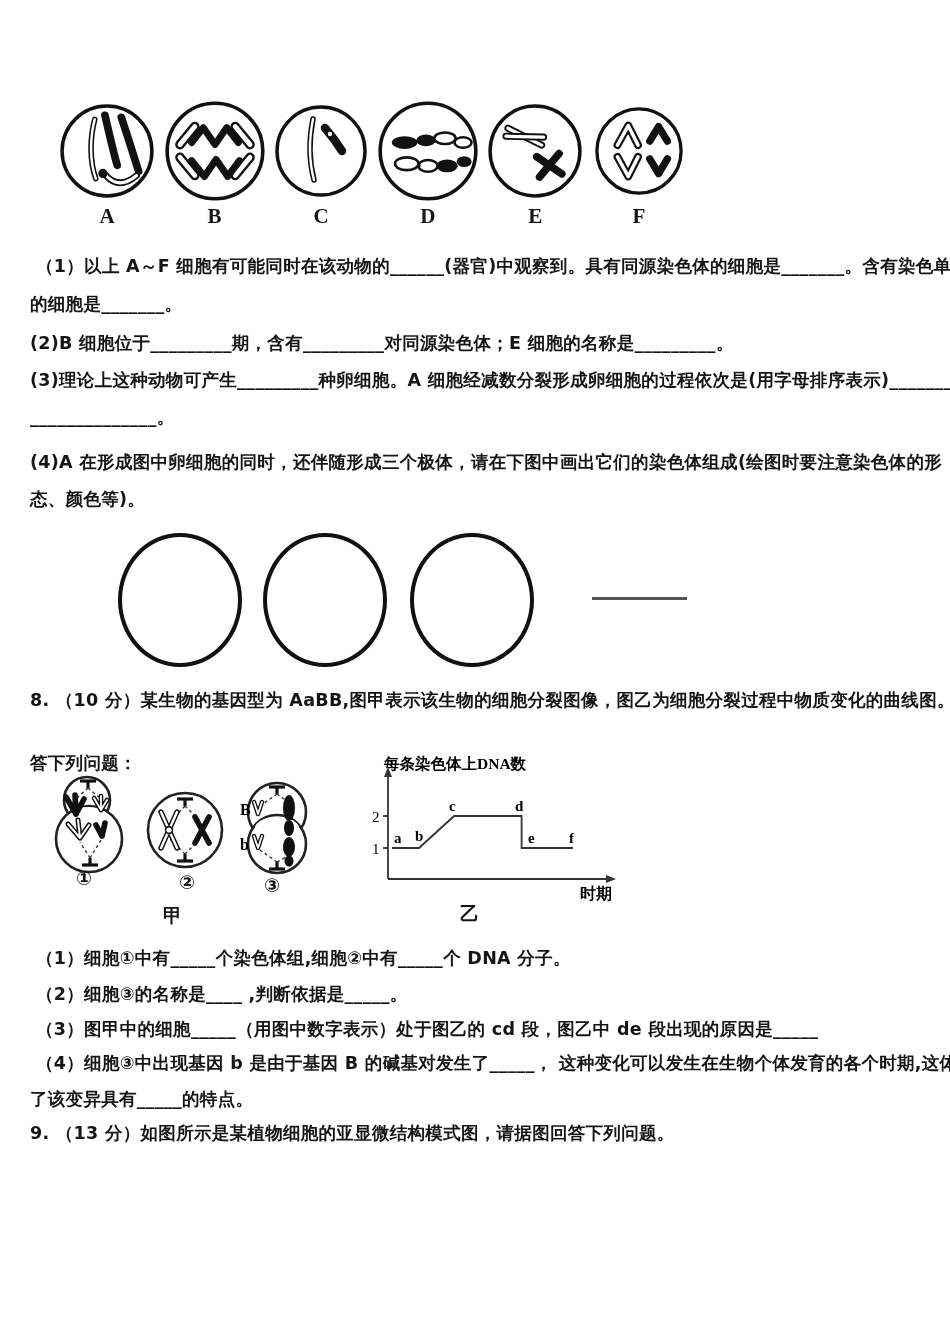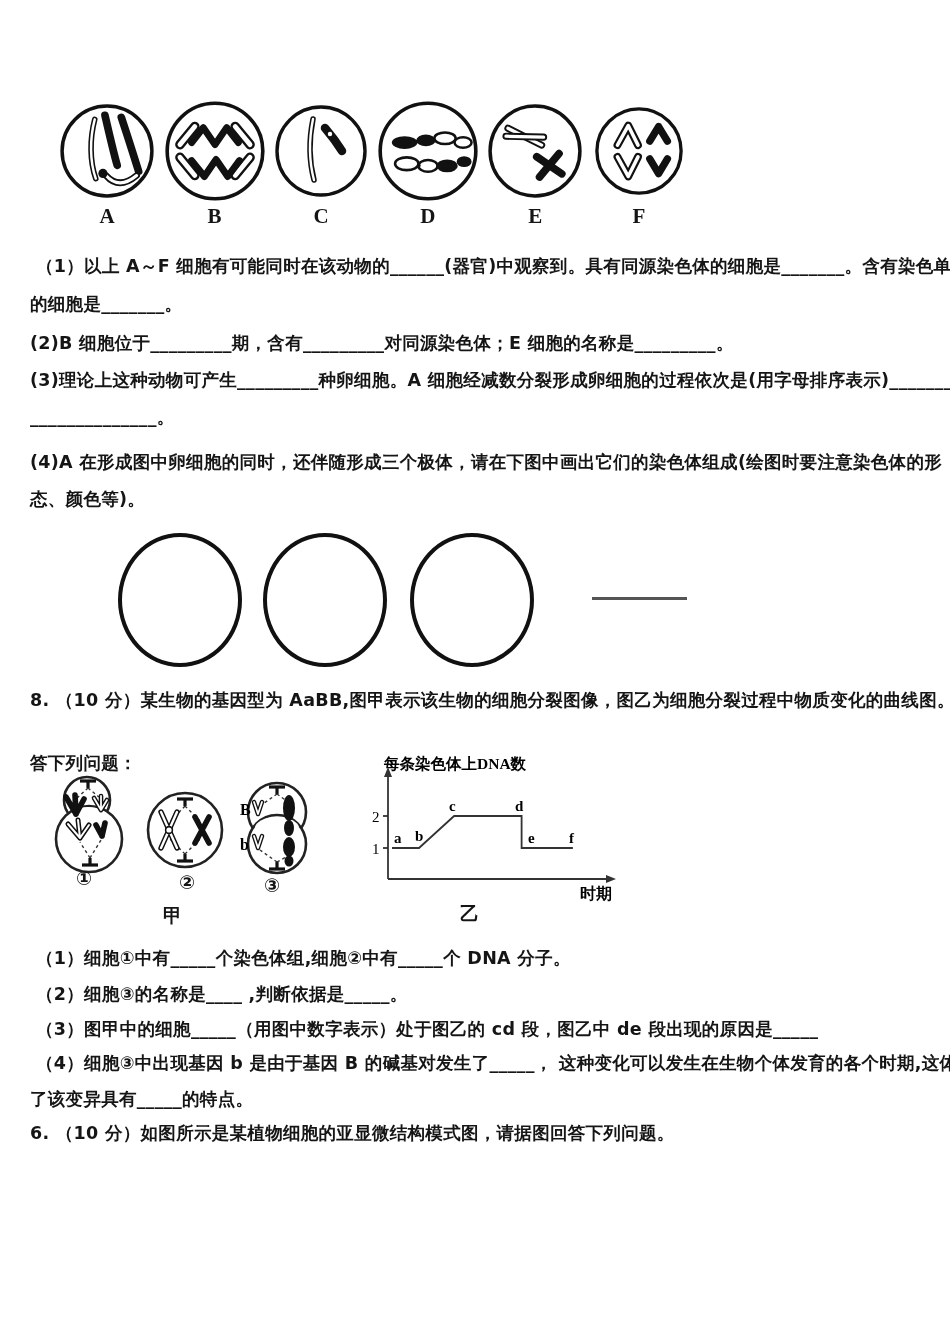--- a/index.html
+++ b/index.html
@@ -202,15 +202,15 @@
     <text x="222" y="146" font-size="16" font-weight="bold" font-family="DejaVu Sans">时期</text>
   </svg>
   <div class="abs txt" style="left:460px;top:901px;font-size:19px;">乙</div>
 
   <div class="abs txt" style="left:36px;top:946px;">（1）细胞①中有_____个染色体组,细胞②中有_____个 DNA 分子。</div>
   <div class="abs txt" style="left:36px;top:982px;">（2）细胞③的名称是____ ,判断依据是_____。</div>
   <div class="abs txt" style="left:36px;top:1017px;">（3）图甲中的细胞_____（用图中数字表示）处于图乙的 cd 段，图乙中 de 段出现的原因是_____</div>
   <div class="abs txt" style="left:36px;top:1051px;">（4）细胞③中出现基因 b 是由于基因 B 的碱基对发生了_____， 这种变化可以发生在生物个体发育的各个时期,这体现</div>
   <div class="abs txt" style="left:30px;top:1087px;">了该变异具有_____的特点。</div>
 
-  <div class="abs txt" style="left:30px;top:1121px;">6. （10 分）如图所示是某植物细胞的亚显微结构模式图，请据图回答下列问题。</div>
+  <div class="abs txt" style="left:30px;top:1121px;">9. （13 分）如图所示是某植物细胞的亚显微结构模式图，请据图回答下列问题。</div>
 
 </div>
 
 </body></html>

